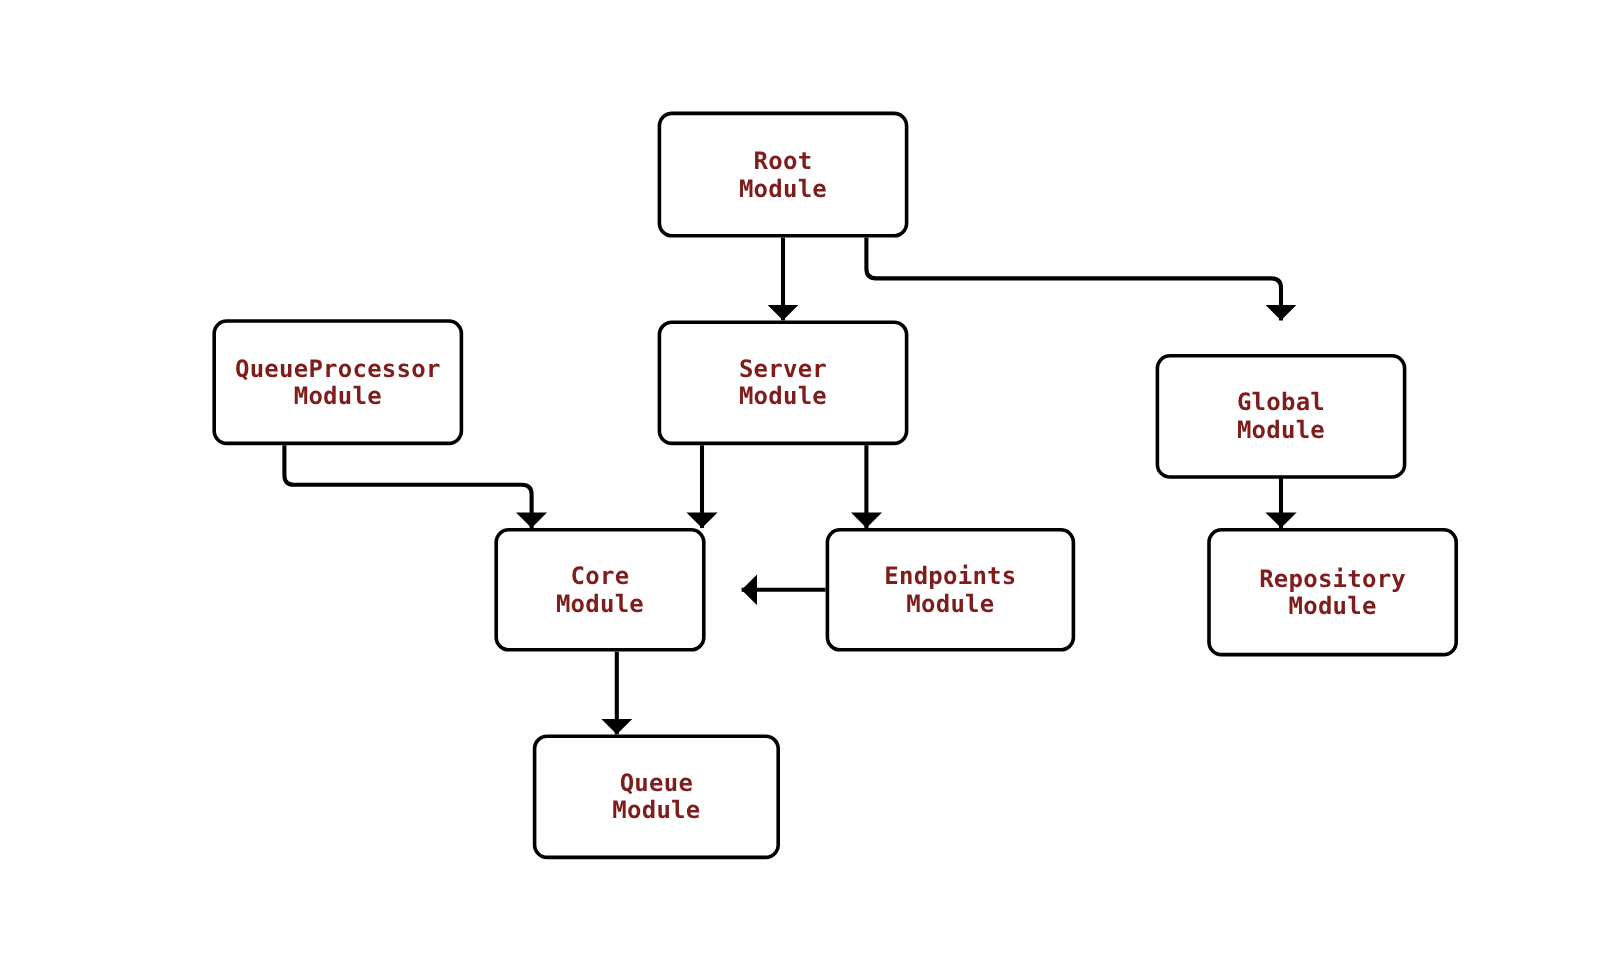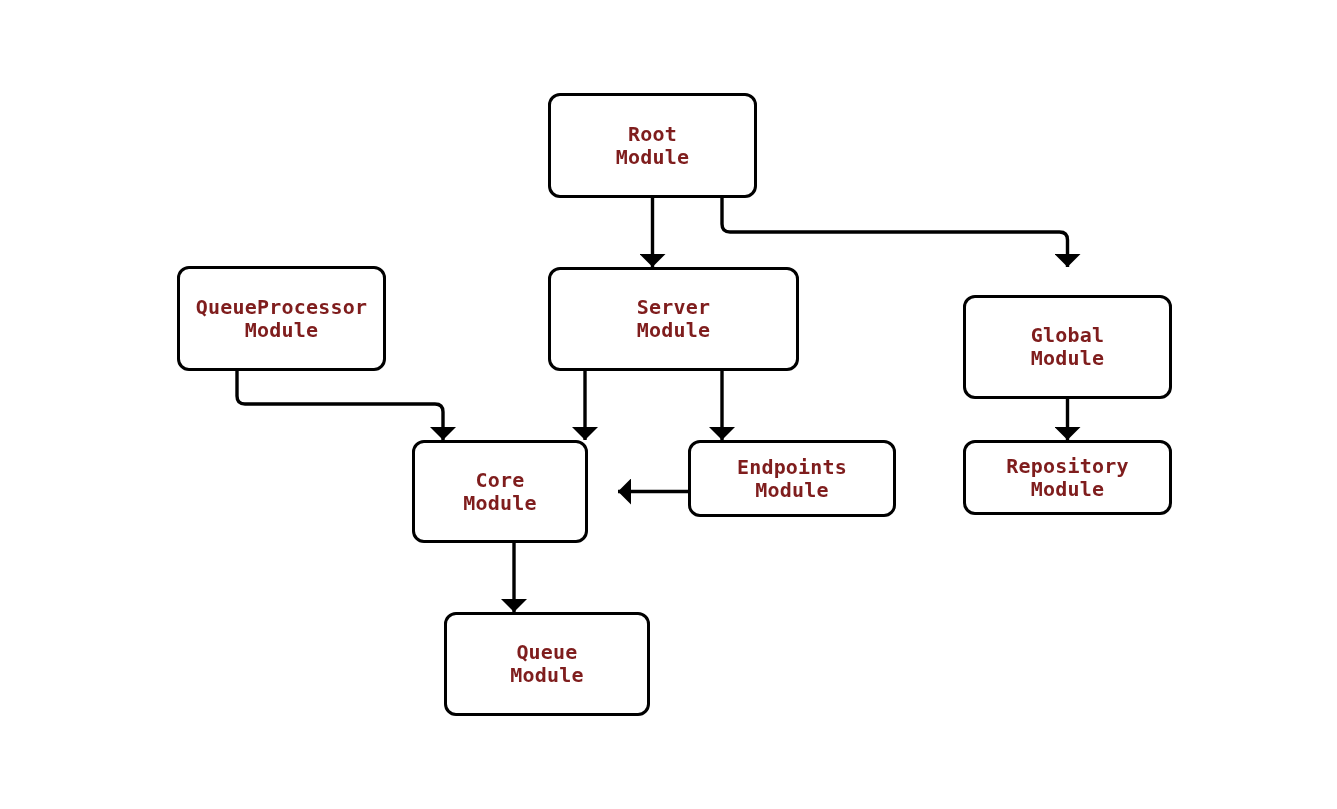--- a/index.html
+++ b/index.html
@@ -69,37 +69,37 @@
   </svg>
 
   <div class="node" style="left: 548px; top: 93px; width: 209px; height: 105px;">
       <span class="node-label">Root
 Module</span>
     </div>
   <div class="node" style="left: 133px; top: 266px; width: 209px; height: 105px; margin-left: 44px;">
       <span class="node-label">QueueProcessor
 Module</span>
     </div>
-  <div class="node" style="left: 548px; top: 267px; width: 251px; height: 104px;">
+  <div class="node" style="left: 548px; top: 267px; width: 209px; height: 104px;">
       <span class="node-label">Server
 Module</span>
     </div>
   <div class="node" style="left: 963px; top: 267px; width: 209px; height: 104px; margin-top: 28px;">
       <span class="node-label">Global
 Module</span>
     </div>
   <div class="node" style="left: 412px; top: 440px; width: 176px; height: 103px;">
       <span class="node-label">Core
 Module</span>
     </div>
-  <div class="node" style="left: 688px; top: 440px; width: 208px; height: 77px;">
+  <div class="node" style="left: 688px; top: 440px; width: 208px; height: 103px;">
       <span class="node-label">Endpoints
 Module</span>
     </div>
-  <div class="node" style="left: 963px; top: 440px; width: 209px; height: 75px;">
+  <div class="node" style="left: 1006px; top: 440px; width: 209px; height: 107px;">
       <span class="node-label">Repository
 Module</span>
     </div>
   <div class="node" style="left: 412px; top: 612px; width: 206px; height: 104px; margin-left: 32px;">
       <span class="node-label">Queue
 Module</span>
     </div>
 
 </div>
 

